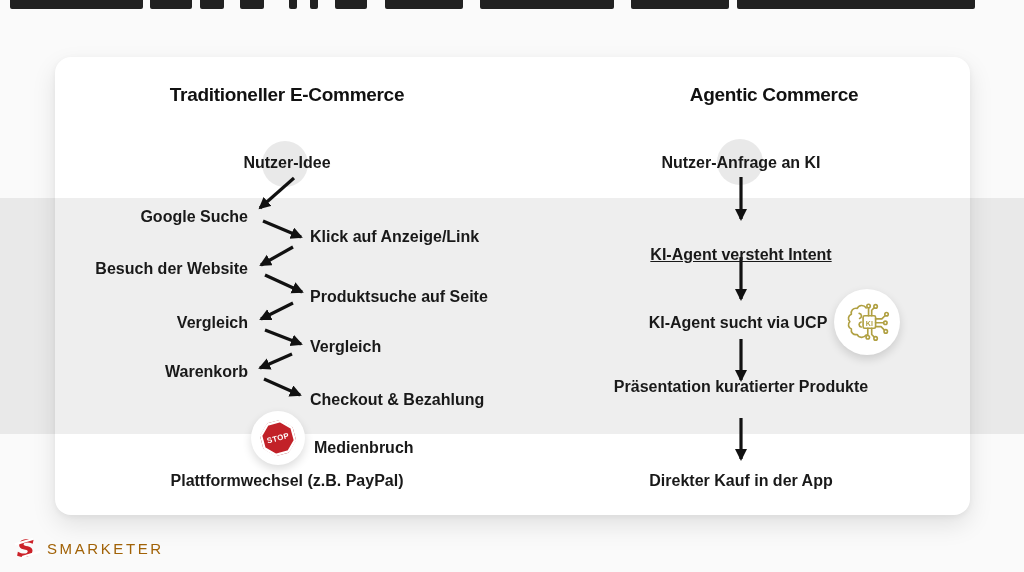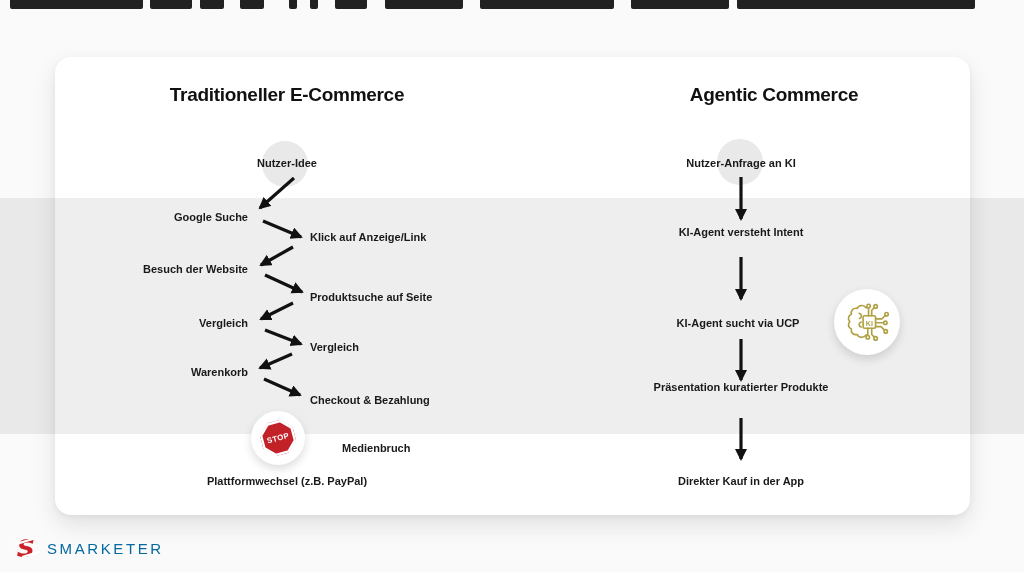--- a/index.html
+++ b/index.html
@@ -28,37 +28,37 @@
     position:absolute;width:46px;height:46px;border-radius:50%;
     background:#e9e9e9;z-index:3;
   }
   .arrows{position:absolute;left:0;top:0;width:1024px;height:572px;z-index:4;pointer-events:none;}
   .heading{
     position:absolute;top:84px;transform:translateX(-50%);
     font-size:19px;font-weight:700;letter-spacing:-0.3px;color:#111;
     white-space:nowrap;z-index:5;
   }
   .lbl{
-    position:absolute;font-size:11px;line-height:22px;font-weight:600;
+    position:absolute;font-size:16px;line-height:22px;font-weight:600;
     color:#191919;white-space:nowrap;z-index:5;
   }
   .lbl.center{transform:translateX(-50%);}
   .icon-bubble{
     position:absolute;border-radius:50%;background:#fff;z-index:6;
     box-shadow:0 4px 10px rgba(0,0,0,.14);
     display:flex;align-items:center;justify-content:center;
   }
   #stop-bubble{left:251px;top:411px;width:54px;height:54px;}
   #ki-bubble{left:834px;top:289px;width:66px;height:66px;}
   .footer-logo{
     position:absolute;left:14px;top:535px;height:26px;
     display:flex;align-items:center;gap:6px;z-index:5;
   }
   .brand-text{
-    font-size:15px;font-weight:400;letter-spacing:2.6px;color:#0369a1;
+    font-size:15px;font-weight:400;letter-spacing:2.6px;color:#a16207;
   }
 </style>
 </head>
 <body>
 
 <div class="top-artifact" style="left:10px;width:133px;"></div>
 <div class="top-artifact" style="left:150px;width:42px;"></div>
 <div class="top-artifact" style="left:200px;width:24px;"></div>
 <div class="top-artifact" style="left:240px;width:24px;"></div>
 <div class="top-artifact" style="left:289px;width:8px;"></div>
@@ -102,25 +102,25 @@
 
 <div class="lbl center" style="left:287px;top:152px;">Nutzer-Idee</div>
 <div class="lbl" style="right:776px;top:206px;">Google Suche</div>
 <div class="lbl" style="left:310px;top:226px;">Klick auf Anzeige/Link</div>
 <div class="lbl" style="right:776px;top:258px;">Besuch der Website</div>
 <div class="lbl" style="left:310px;top:286px;">Produktsuche auf Seite</div>
 <div class="lbl" style="right:776px;top:312px;">Vergleich</div>
 <div class="lbl" style="left:310px;top:336px;">Vergleich</div>
 <div class="lbl" style="right:776px;top:361px;">Warenkorb</div>
 <div class="lbl" style="left:310px;top:389px;">Checkout &amp; Bezahlung</div>
-<div class="lbl" style="left:314px;top:437px;margin-left:28px;">Medienbruch</div>
+<div class="lbl" style="left:314px;top:437px;">Medienbruch</div>
 <div class="lbl center" style="left:287px;top:470px;">Plattformwechsel (z.B. PayPal)</div>
 
 <div class="lbl center" style="left:741px;top:152px;">Nutzer-Anfrage an KI</div>
-<div class="lbl center" style="left:741px;top:221px;">KI-Agent versteht Intent</div>
+<div class="lbl center" style="left:741px;top:244px;text-decoration:underline;">KI-Agent versteht Intent</div>
 <div class="lbl center" style="left:738px;top:312px;">KI-Agent sucht via UCP</div>
 <div class="lbl center" style="left:741px;top:376px;">Präsentation kuratierter Produkte</div>
 <div class="lbl center" style="left:741px;top:470px;">Direkter Kauf in der App</div>
 
 <div id="stop-bubble" class="icon-bubble">
   <svg width="44" height="44" viewBox="0 0 56 56">
     <g transform="rotate(-15 28 28)">
       <polygon points="19.7,6.5 36.3,6.5 49.5,19.7 49.5,36.3 36.3,49.5 19.7,49.5 6.5,36.3 6.5,19.7" fill="#a5161c"></polygon>
       <polygon points="19.7,8 36.3,8 48,19.7 48,36.3 36.3,48 19.7,48 8,36.3 8,19.7" fill="#c22128" stroke="#ffffff" stroke-width="3"></polygon>
       <text x="28" y="31.5" text-anchor="middle" font-size="10" font-weight="bold" fill="#ffffff" letter-spacing="0.5" font-family="Liberation Sans, sans-serif">STOP</text>

